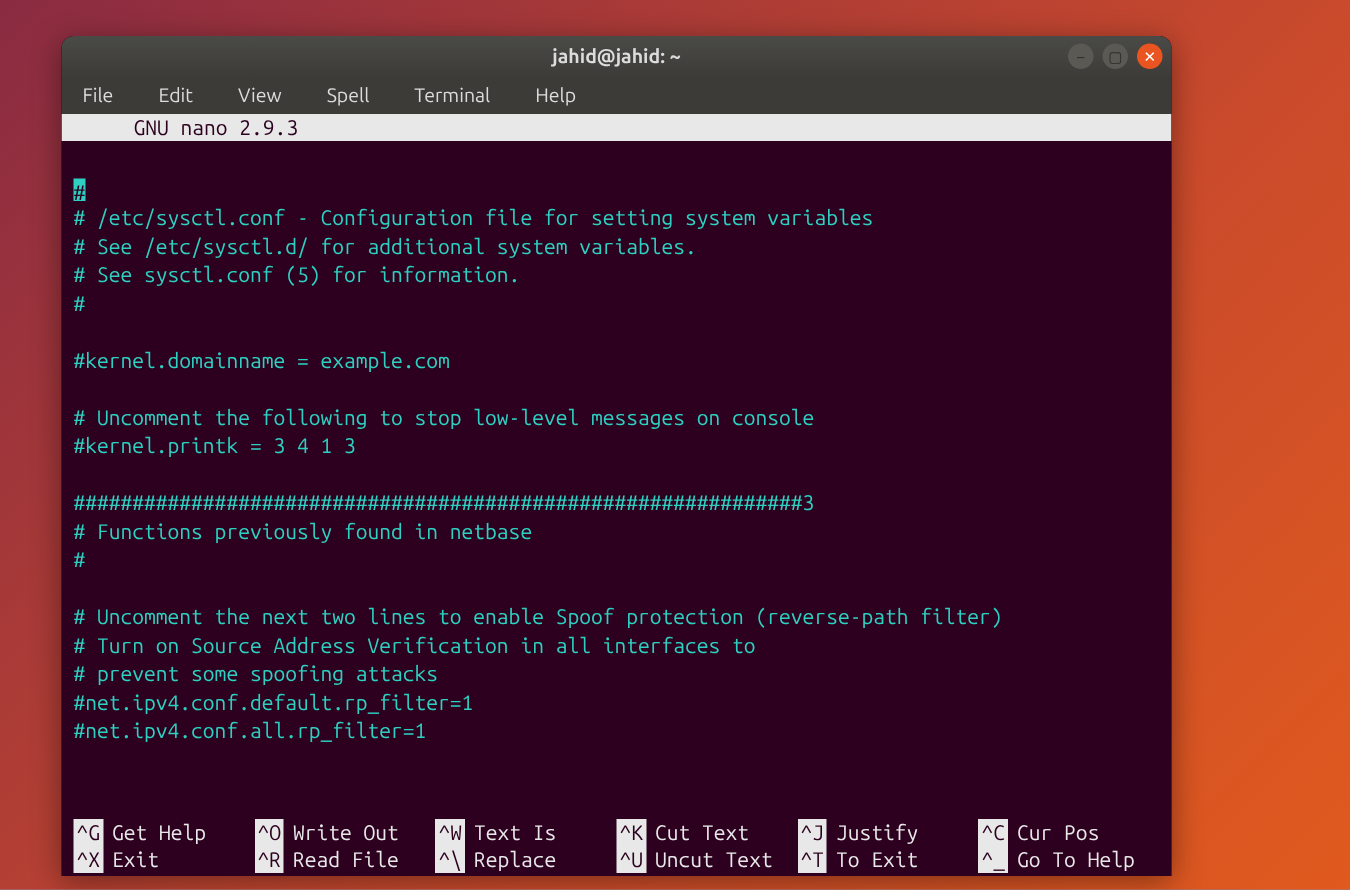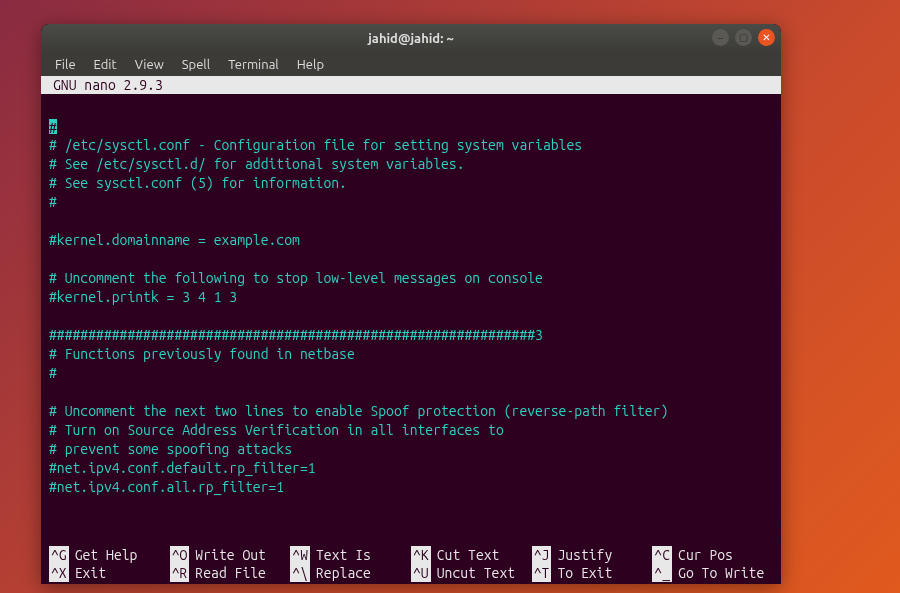--- a/index.html
+++ b/index.html
@@ -39,33 +39,33 @@
     width: 17px; height: 17px; border-radius: 50%;
     background: #5a5954; display: inline-flex;
     align-items: center; justify-content: center;
     font-size: 10px; color: #2b2b28;
   }
   .win-btn.close { background: #e95420; color: #fff; }
   .menubar {
     height: 24px;
     background: #3c3b37;
     display: flex; align-items: center;
-    padding: 0 6px; gap: 2px;
+    padding: 0 6px; gap: 14px;
   }
   .menubar .menu-item {
     color: #dcdcdc; font-size: 13px;
     padding: 2px 8px; cursor: default;
   }
   .nano-header {
     background: #e8e8e8; color: #2c001e;
     font-family: "Ubuntu Mono", "DejaVu Sans Mono", monospace;
     font-size: 14px; line-height: 18px;
     display: flex; height: 18px;
   }
-  .nano-header .left { padding-left: 12px; flex: 0 0 320px; }
+  .nano-header .left { padding-left: 12px; flex: 0 0 320px; margin-left: 36px; }
   .nano-header .center { flex: 1; }
   .terminal {
     flex: 1;
     background: #2c001e;
     font-family: "Ubuntu Mono", "DejaVu Sans Mono", monospace;
     font-size: 14px; line-height: 19px;
     color: #2ed1c1;
     padding: 4px 8px 0 8px;
     white-space: pre;
     overflow: hidden;
@@ -162,18 +162,18 @@
         <span class="sc">
           <span class="key">^U</span>
           <span>Uncut Text</span>
         </span>
         <span class="sc">
           <span class="key">^T</span>
           <span>To Exit</span>
         </span>
         <span class="sc">
           <span class="key">^_</span>
-          <span>Go To Write</span>
+          <span>Go To Help</span>
         </span>
       </div>
   </div>
 
 </div>
 
 </body></html>

